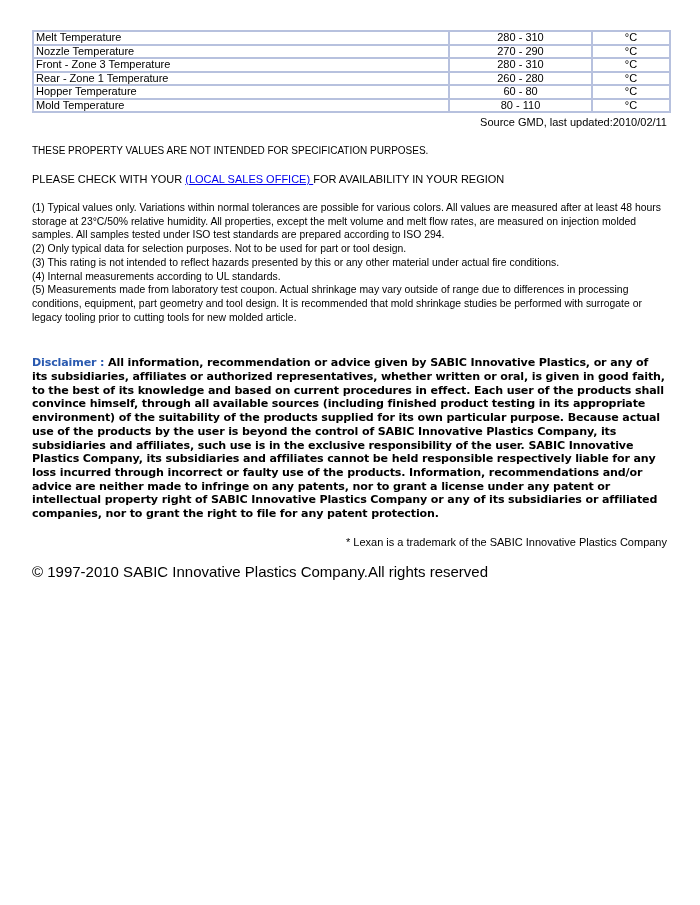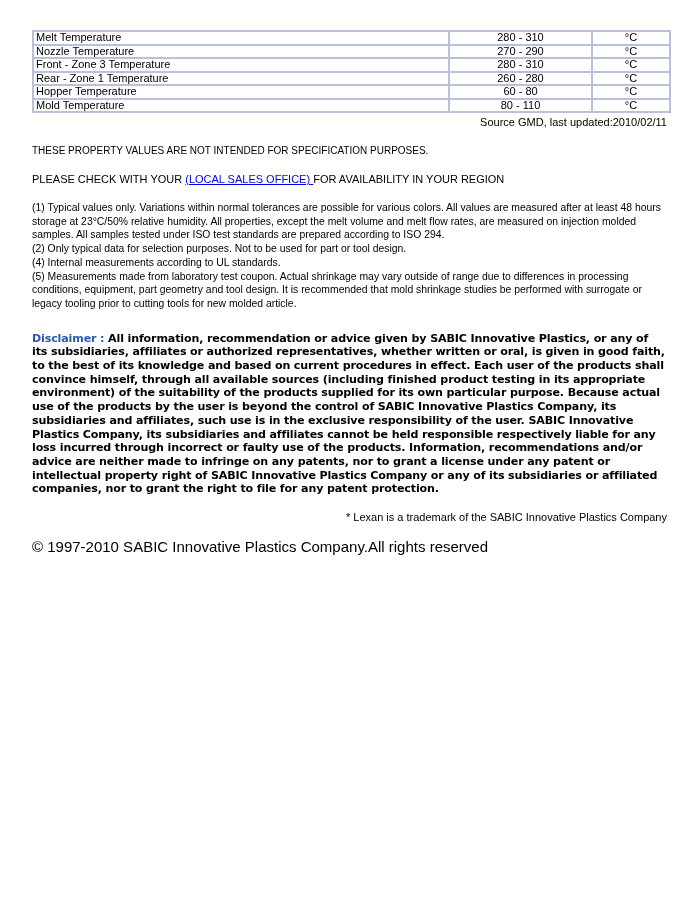--- a/index.html
+++ b/index.html
@@ -19,21 +19,21 @@
   table.props td.c1 { width: 410px; text-align: left; margin-top: 20px; }
   table.props td.c2 { width: 137px; text-align: center; }
   table.props td.c3 { width: 72px; text-align: center; }
   .source { text-align: right; font-size: 11px; margin-top: 3px; padding-right: 0; }
   .notice { font-size: 10px; margin-top: 17px; }
   .notice2 { font-size: 11px; margin-top: 17px; }
   .notice2 a { color: #0000ee; text-decoration: underline; }
   .notes { font-size: 10.4px; line-height: 13.7px; margin-top: 16px; }
   .notes div { margin: 0; }
   .disclaimer {
-    margin-top: 21px; font-size: 11.1px; line-height: 13.7px; font-weight: bold;
+    margin-top: 32px; font-size: 11.1px; line-height: 13.7px; font-weight: bold;
     font-family: "DejaVu Sans", sans-serif; letter-spacing: -0.15px;
   }
   .disclaimer .label { color: #2a5ab0; }
   .tm { font-size: 11px; margin-top: 15px; text-align: right; }
   .copy { font-size: 15px; margin-top: 15px; }
 </style>
 </head>
 <body>
 
 <div class="page">
@@ -76,20 +76,21 @@
 
   <div class="notice">THESE PROPERTY VALUES ARE NOT INTENDED FOR SPECIFICATION PURPOSES.</div>
 
   <div class="notice2">
     <span>PLEASE CHECK WITH YOUR </span><a href="#">(LOCAL SALES OFFICE) </a><span>FOR AVAILABILITY IN YOUR REGION</span>
   </div>
 
   <div class="notes">
     <div>(1) Typical values only. Variations within normal tolerances are possible for various colors. All values are measured after at least 48 hours storage at 23°C/50% relative humidity. All properties, except the melt volume and melt flow rates, are measured on injection molded samples. All samples tested under ISO test standards are prepared according to ISO 294.</div>
     <div>(2) Only typical data for selection purposes. Not to be used for part or tool design.</div>
+    <div>(3) This rating is not intended to reflect hazards presented by this or any other material under actual fire conditions.</div>
     <div>(4) Internal measurements according to UL standards.</div>
     <div>(5) Measurements made from laboratory test coupon. Actual shrinkage may vary outside of range due to differences in processing conditions, equipment, part geometry and tool design. It is recommended that mold shrinkage studies be performed with surrogate or legacy tooling prior to cutting tools for new molded article.</div>
   </div>
 
   <div class="disclaimer">
     <span class="label">Disclaimer : </span><span>All information, recommendation or advice given by SABIC Innovative Plastics, or any of its subsidiaries, affiliates or authorized representatives, whether written or oral, is given in good faith, to the best of its knowledge and based on current procedures in effect. Each user of the products shall convince himself, through all available sources (including finished product testing in its appropriate environment) of the suitability of the products supplied for its own particular purpose. Because actual use of the products by the user is beyond the control of SABIC Innovative Plastics Company, its subsidiaries and affiliates, such use is in the exclusive responsibility of the user. SABIC Innovative Plastics Company, its subsidiaries and affiliates cannot be held responsible respectively liable for any loss incurred through incorrect or faulty use of the products. Information, recommendations and/or advice are neither made to infringe on any patents, nor to grant a license under any patent or intellectual property right of SABIC Innovative Plastics Company or any of its subsidiaries or affiliated companies, nor to grant the right to file for any patent protection.</span>
   </div>
 
   <div class="tm">* Lexan is a trademark of the SABIC Innovative Plastics Company</div>
 

